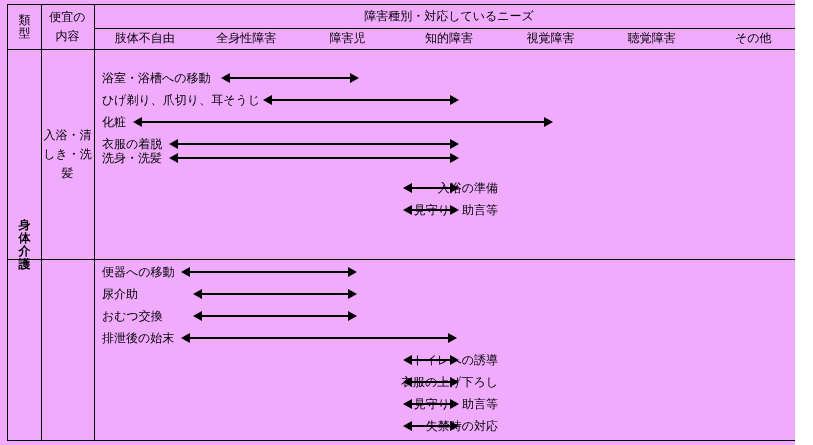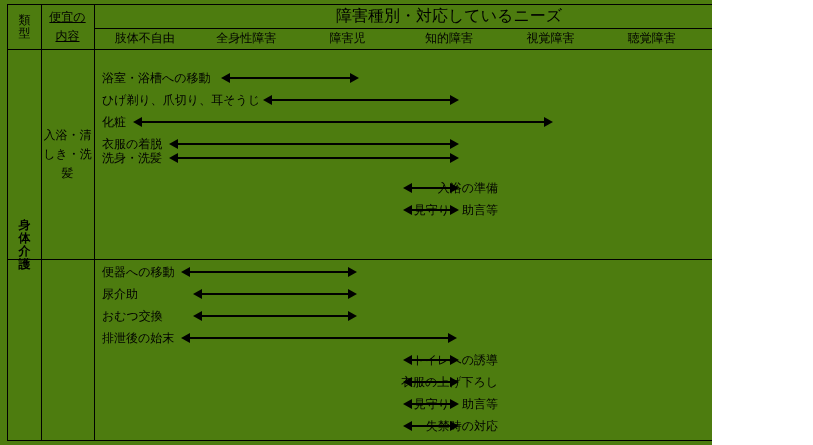--- a/index.html
+++ b/index.html
@@ -6,23 +6,23 @@
     margin: 0;
     padding: 0;
     background: #ffffff;
   }
   body {
     font-family: "Liberation Sans", "DejaVu Sans", sans-serif;
     color: #000000;
   }
   #page {
     position: relative;
-    width: 712px;
+    width: 795px;
     height: 445px;
-    background: #4d7c0f;
+    background: #f0abfc;
     overflow: hidden;
   }
 
   
   .tbl {
     position: absolute;
     left: 7px;
     top: 4px;
     width: 798px;
     height: 437px;
@@ -81,33 +81,32 @@
     left: 33px;
     top: 0;
     width: 53px;
     height: 44px;
     display: flex;
     flex-direction: column;
     align-items: center;
     justify-content: center;
     font-size: 12px;
     line-height: 19px;
-    text-decoration: underline;
   }
 
   .hdr-span {
     position: absolute;
     left: 86px;
     right: 0;
     top: 0;
     height: 23px;
     display: flex;
     align-items: center;
     justify-content: center;
-    font-size: 16px;
+    font-size: 12px;
   }
 
   .hdr-cols {
     position: absolute;
     left: 86px;
     right: 0;
     top: 23px;
     height: 21px;
     display: flex;
   }

